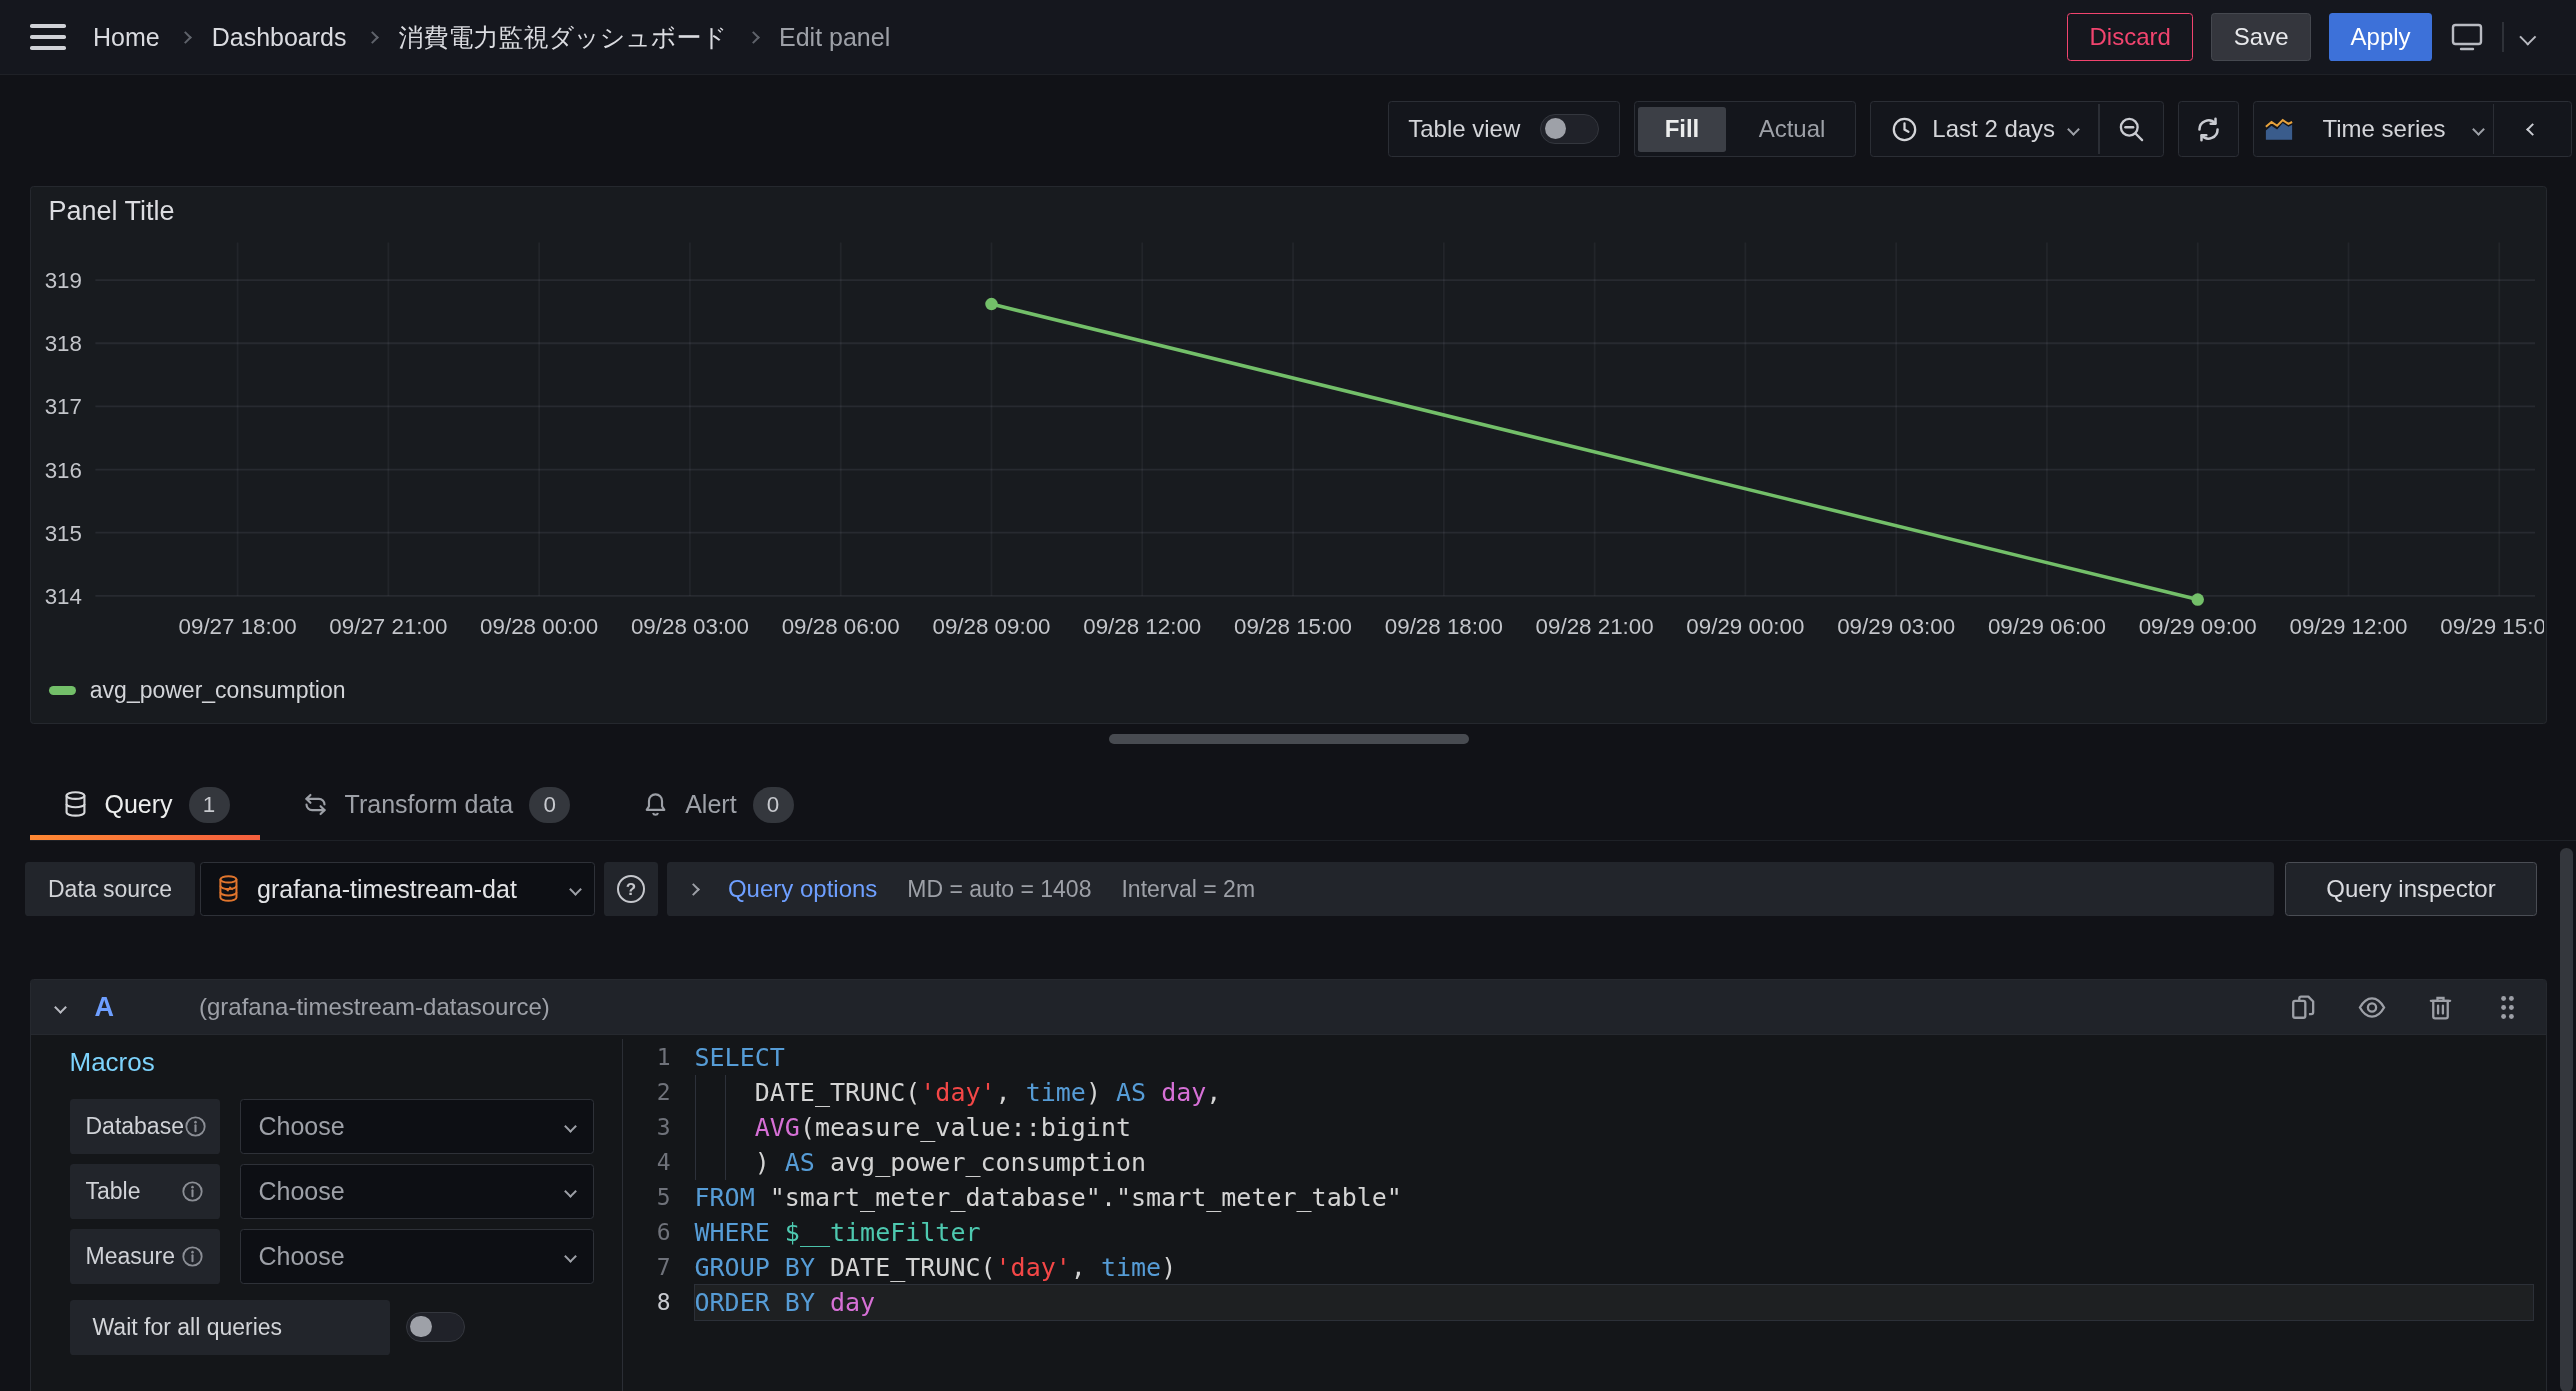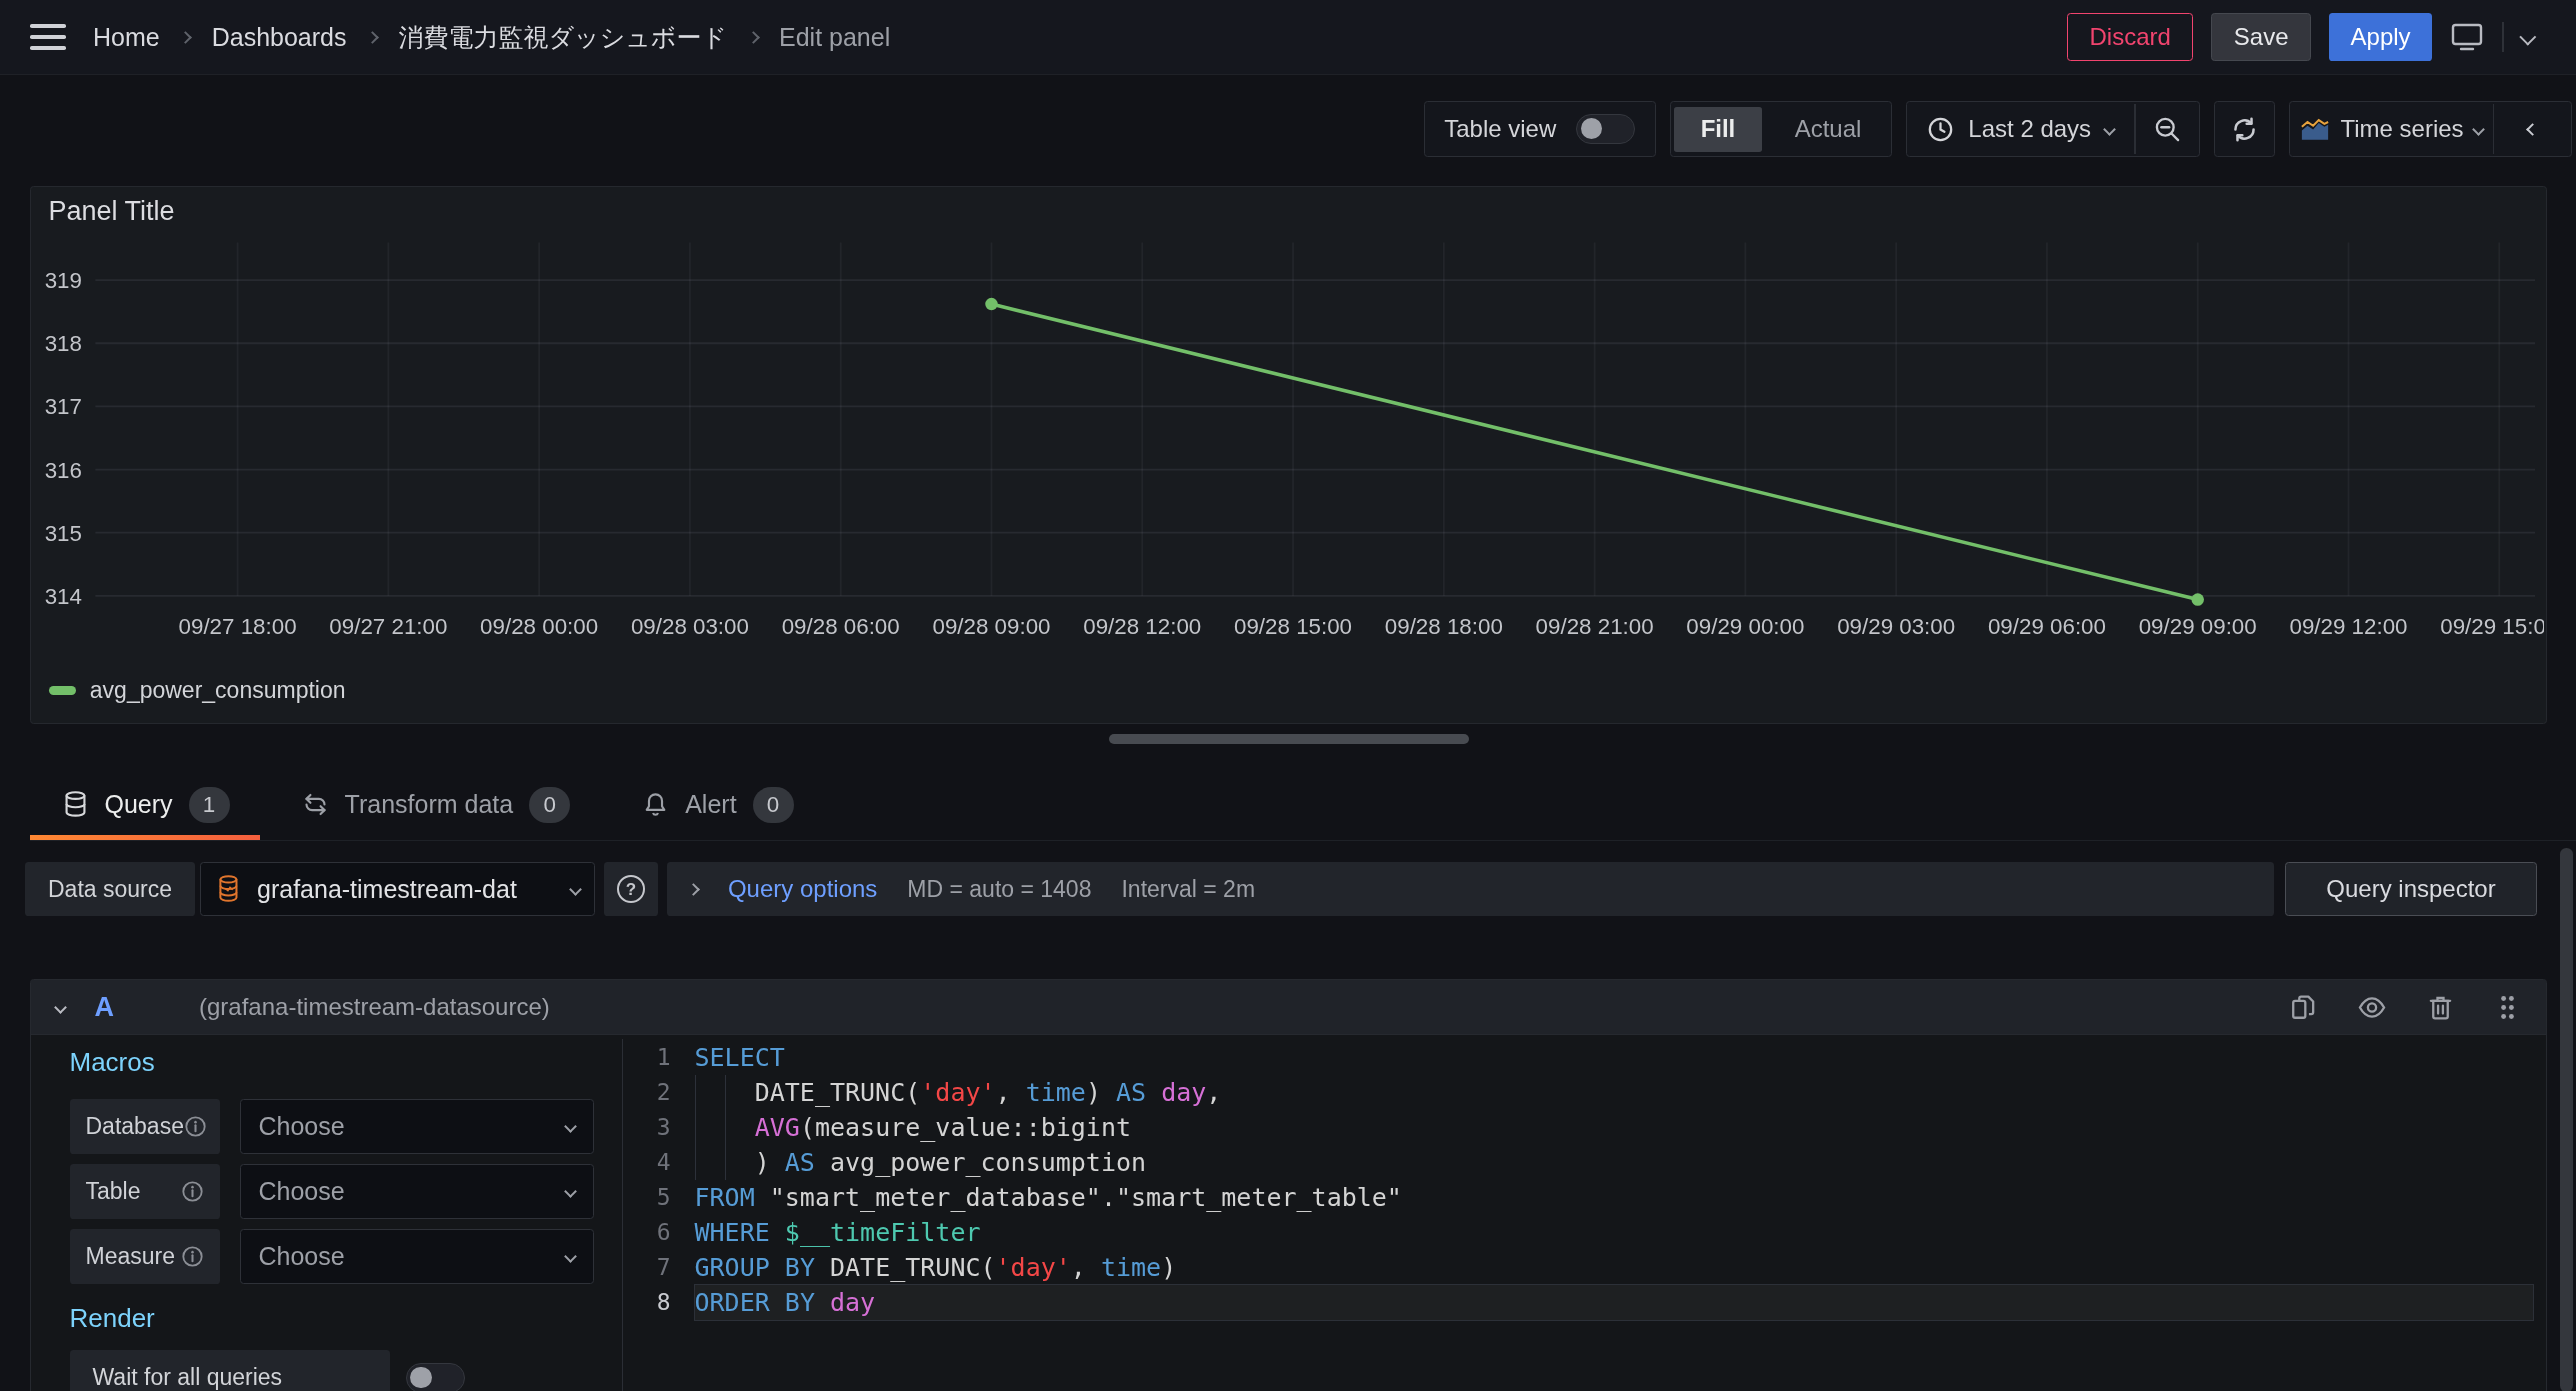--- a/index.html
+++ b/index.html
@@ -185,21 +185,21 @@
       <div class="icobtn" style="width:59px">
         <svg width="29" height="29" viewBox="0 0 24 24" fill="none" stroke="currentColor" stroke-width="2.1" stroke-linecap="round" stroke-linejoin="round">
           <path d="M4.5 12 a7.5 7.5 0 0 1 13-5.1"></path>
             <path d="M17.8 3.2 V7.2 H13.8"></path>
           <path d="M19.5 12 a7.5 7.5 0 0 1 -13 5.1"></path>
             <path d="M6.2 20.8 V16.8 H10.2"></path>
         </svg>
       </div>
     </div>
     <div class="tbox">
-      <div class="flex" style="gap:10px;padding:0 10px;cursor:pointer">
+      <div class="flex" style="gap:28px;padding:0 10px;cursor:pointer">
         <span style="display:flex">
           <svg width="30" height="25" viewBox="0 0 32 26">
             <path fill="#3a5c8c" d="M2 24 L2 14 8 9 14 13 20 6 26 10 30 8 30 24 Z"></path>
             <polyline points="2,10 8,5 14,9 20,3 26,7 30,5" stroke="#e8a33d" fill="none" stroke-width="2.2"></polyline>
           </svg>
         </span>
         <span>Time series</span>
         <span class="chev down sm" style="color:#9da0a7"></span>
       </div>
       <div class="group-div"></div>
@@ -421,21 +421,20 @@
                   <circle cx="10" cy="6.2" r="1.1" fill="currentColor"></circle>
                 </svg>
             </span>
           </div>
           <div class="macro-select">
             <span>Choose</span>
             <span class="chev down sm" style="color:#9da0a7"></span>
           </div>
         </div>
 
-        <div class="sec-h" style="margin-top:19.7px">Render</div>
         <div class="wait-row">
           <div class="wait-label">Wait for all queries</div>
           <span class="tgl" style="margin-left:16px"></span>
         </div>
       </div>
 
       <div class="v-div"></div>
 
       <div class="sql" id="sql-editor">
         <div class="iguide" style="left:67px;top:35px;height:105px"></div>

